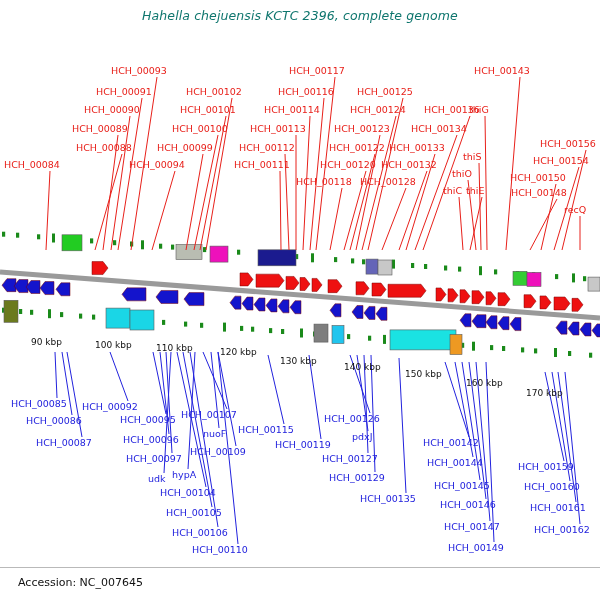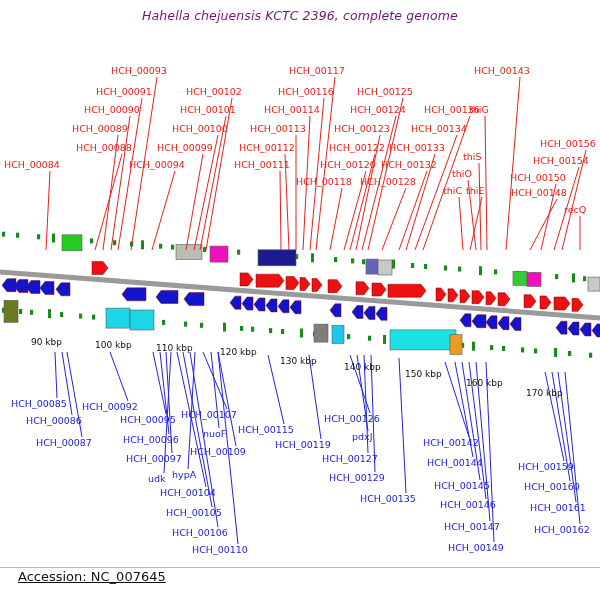--- a/index.html
+++ b/index.html
@@ -4,32 +4,32 @@
 <style>
   html,body{margin:0;padding:0;}
   body{
     width:600px;height:600px;background:#ffffff;
     font-family:"DejaVu Sans","Liberation Sans",sans-serif;
     overflow:hidden;position:relative;
   }
   #stage{position:absolute;left:0;top:0;width:600px;height:600px;}
   .title{
     position:absolute;left:0;top:8px;width:600px;text-align:center;
-    font-style:italic;font-size:12.5px;color:#701a75;letter-spacing:.1px;
+    font-style:italic;font-size:12.5px;color:#0f766e;letter-spacing:.1px;
   }
   svg{position:absolute;left:0;top:0;width:600px;height:600px;}
   .lbl{font-family:"DejaVu Sans","Liberation Sans",sans-serif;font-size:9.5px;}
   .lbl-top{fill:#e8201a;}
   .lbl-bot{fill:#2222dd;}
   .scale-lbl{font-family:"DejaVu Sans","Liberation Sans",sans-serif;font-size:9px;fill:#111;}
   .footer{
     position:absolute;left:0;bottom:0;width:600px;height:32px;
     border-top:1px solid #b9b9b9;background:#ffffff;
   }
-  .footer span{position:absolute;top:1px;font-size:13px;color:#111;text-decoration:underline;}
+  .footer span{position:absolute;top:8px;font-size:11px;color:#111;}
   .f-acc{left:18px;}
   .f-top{left:262px;}
 </style>
 </head>
 <body>
 
 <div id="stage">
 
   <div class="title">Hahella chejuensis KCTC 2396, complete genome</div>
 

